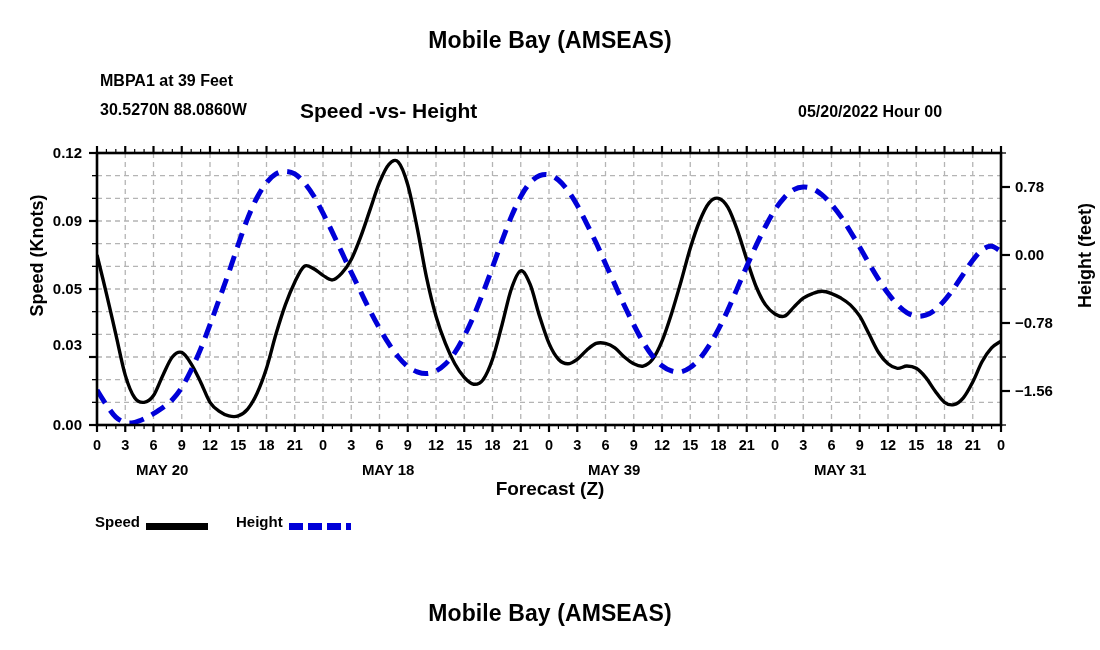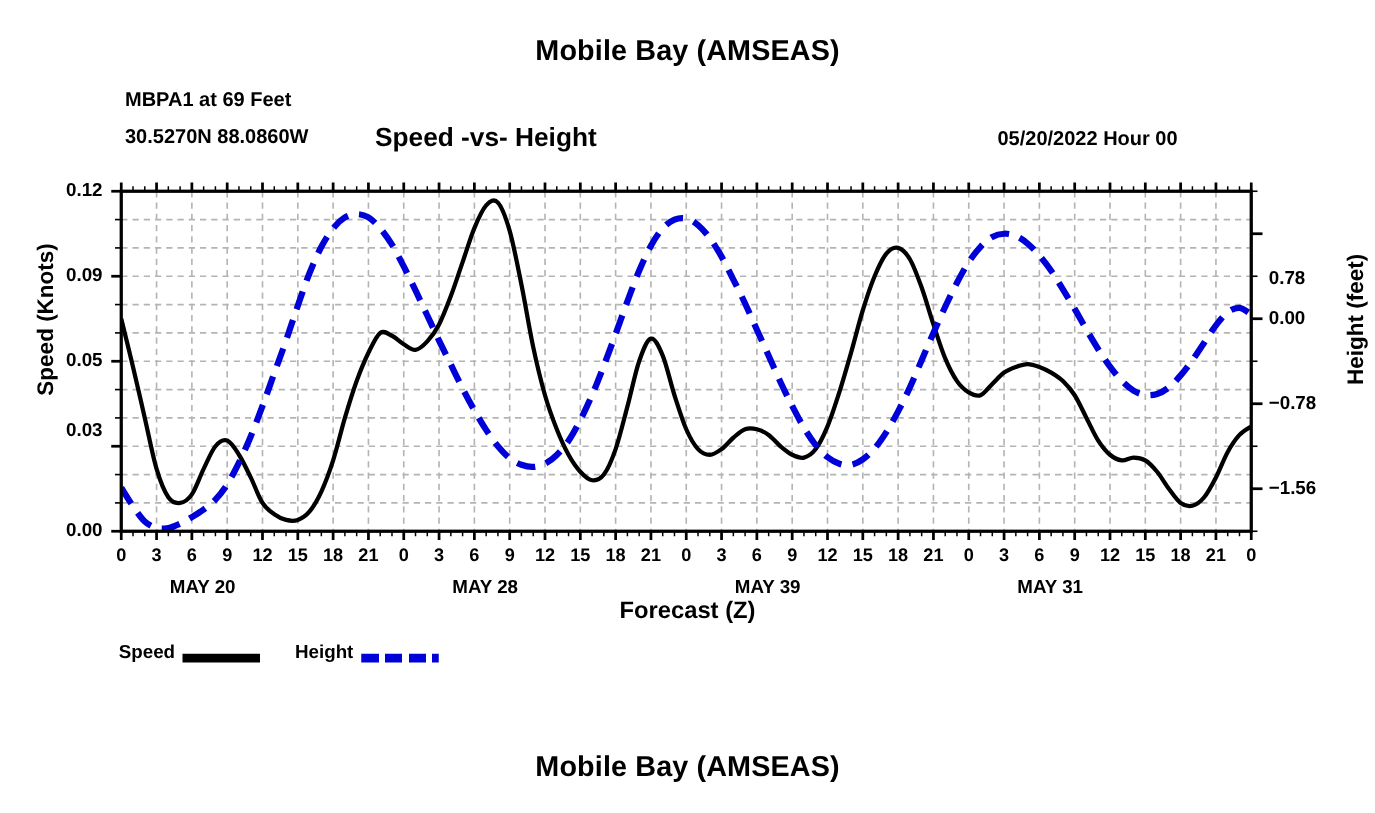--- a/index.html
+++ b/index.html
@@ -58,21 +58,21 @@
     background:repeating-linear-gradient(to right,
       #0000d8 0 14px, #ffffff 14px 19px);
   }
   svg{display:block;}
 </style>
 </head>
 <body>
 
 <div class="abs" id="top-title">Mobile Bay (AMSEAS)</div>
 
-<div class="abs" id="station-line1">MBPA1 at 69 Feet</div>
+<div class="abs" id="station-line1">MBPA1 at 39 Feet</div>
 
 <div class="abs" id="station-line2">30.5270N  88.0860W</div>
 
 <div class="abs" id="subtitle">Speed -vs- Height</div>
 
 <div class="abs" id="run-stamp">05/20/2022 Hour 00</div>
 
 <div class="abs" id="ylabel-left">Speed (Knots)</div>
 
 <div class="abs" id="ylabel-right">Height (feet)</div>
@@ -357,21 +357,21 @@
 </svg>
 
 <div class="abs" id="left-ticks" style="left:0;top:0;">
     <div class="abs tick-label-left" style="left: 22px; top: 416px;">0.00</div>
     <div class="abs tick-label-left" style="left: 22px; top: 336px;">0.03</div>
     <div class="abs tick-label-left" style="left: 22px; top: 280px;">0.05</div>
     <div class="abs tick-label-left" style="left: 22px; top: 212px;">0.09</div>
     <div class="abs tick-label-left" style="left: 22px; top: 144px;">0.12</div>
   </div>
 <div class="abs" id="right-ticks" style="left:0;top:0;">
-    <div class="abs tick-label-right" style="left: 1015px; top: 178px; margin-top: 36px;">0.78</div>
+    <div class="abs tick-label-right" style="left: 1015px; top: 178px;">0.78</div>
     <div class="abs tick-label-right" style="left: 1015px; top: 246px;">0.00</div>
     <div class="abs tick-label-right" style="left: 1015px; top: 314px;">−0.78</div>
     <div class="abs tick-label-right" style="left: 1015px; top: 382px;">−1.56</div>
   </div>
 <div class="abs" id="hour-ticks" style="left:0;top:0;">
     <div class="abs hour-label" style="left: 82px; top: 437px;">0</div>
     <div class="abs hour-label" style="left: 110.25px; top: 437px;">3</div>
     <div class="abs hour-label" style="left: 138.5px; top: 437px;">6</div>
     <div class="abs hour-label" style="left: 166.75px; top: 437px;">9</div>
     <div class="abs hour-label" style="left: 195px; top: 437px;">12</div>
@@ -399,21 +399,21 @@
     <div class="abs hour-label" style="left: 816.5px; top: 437px;">6</div>
     <div class="abs hour-label" style="left: 844.75px; top: 437px;">9</div>
     <div class="abs hour-label" style="left: 873px; top: 437px;">12</div>
     <div class="abs hour-label" style="left: 901.25px; top: 437px;">15</div>
     <div class="abs hour-label" style="left: 929.5px; top: 437px;">18</div>
     <div class="abs hour-label" style="left: 957.75px; top: 437px;">21</div>
     <div class="abs hour-label" style="left: 986px; top: 437px;">0</div>
   </div>
 <div class="abs" id="day-ticks" style="left:0;top:0;">
     <div class="abs day-label" style="left: 135.875px; top: 461px;">MAY 20</div>
-    <div class="abs day-label" style="left: 361.875px; top: 461px;">MAY 28</div>
+    <div class="abs day-label" style="left: 361.875px; top: 461px;">MAY 18</div>
     <div class="abs day-label" style="left: 587.875px; top: 461px;">MAY 39</div>
     <div class="abs day-label" style="left: 813.875px; top: 461px;">MAY 31</div>
   </div>
 
 <div class="abs" id="legend">
   <span class="legend-text">Speed</span>
   <span class="legend-swatch-solid" id="sw-speed" style="background: rgb(0, 0, 0);"></span>
   <span class="legend-text">Height</span>
   <span class="legend-swatch-dashed" id="sw-height"></span>
 </div>

